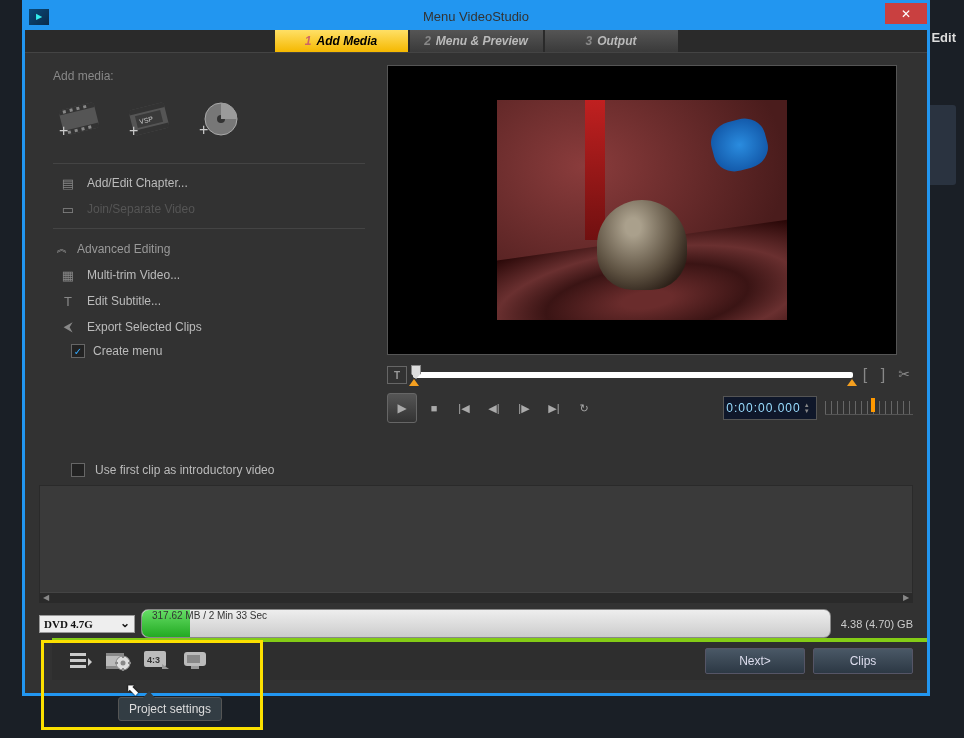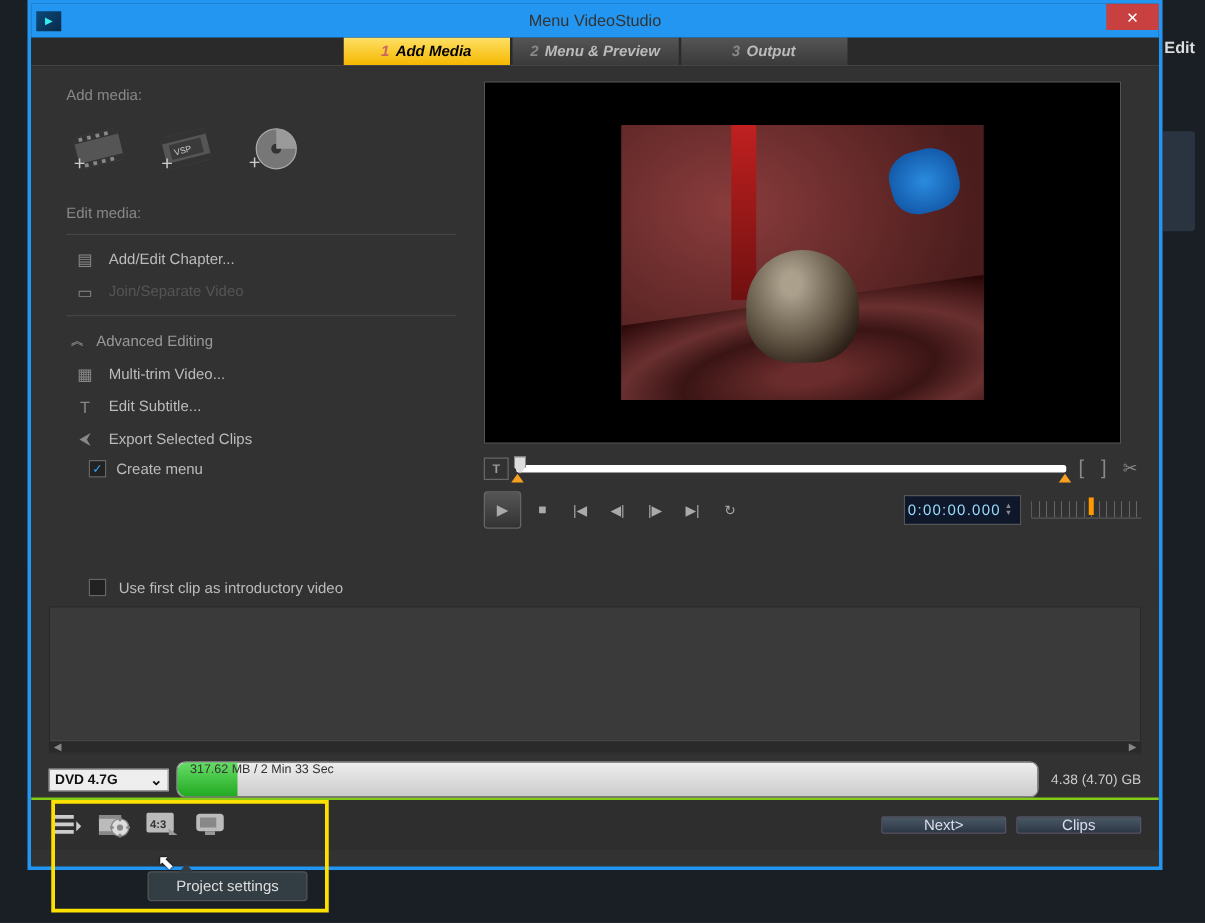--- a/index.html
+++ b/index.html
@@ -87,35 +87,35 @@
 .thumb .timg::before { content:""; position:absolute; left:30px; top:0; width:10px; height:45px; background:linear-gradient(#c02020,#701010); }
 .thumb .badge { position: absolute; left: 2px; bottom: 14px; width: 13px; height: 13px; background: #1aa; border: 1px solid #044; }
 .thumb .cap { position: absolute; left: 0; right: 0; bottom: 0; height: 13px; background: #f5b800; color: #000; font-size: 10px; text-align: center; line-height: 13px; }
 .strip-scroll { position: absolute; left: 0; right: 0; bottom: 0; height: 10px; background: #2a2a2a; border-top: 1px solid #444; }
 .strip-scroll .arrow { position: absolute; top: 0; width: 12px; height: 10px; color: #888; font-size: 8px; text-align: center; line-height: 10px; cursor: pointer; }
 .strip-scroll .al { left: 0; }
 .strip-scroll .ar { right: 0; }
 
 
 .usage-row { display: flex; align-items: center; gap: 6px; margin: 6px 14px 0; font-size: 11px; color: #ccc; }
-.disc-select { width: 96px; height: 18px; background: #eee; color: #111; font-size: 11px; font-weight: bold; display: flex; align-items: center; padding: 0 4px; border: 1px solid #999; cursor: pointer; }
+.disc-select { width: 96px; height: 18px; background: #eee; color: #111; font-size: 11px; font-weight: bold; display: flex; align-items: center; padding: 0 4px; border: 1px solid #999; cursor: pointer; font-family: Liberation Serif, serif; }
 .disc-select::after { content: "⌄"; margin-left: auto; font-size: 12px; }
 .usage-bar { flex: 1; height: 29px; background: linear-gradient(#eee,#ccc); border: 1px solid #888; border-radius: 7px; position: relative; }
 .usage-fill { position: absolute; left: 0; top: 0; bottom: 0; width: 7%; background: linear-gradient(#6d6,#2a2); border-radius: 7px 0 0 7px; }
 .usage-label-l { position: absolute; left: 10px; top: 0; font-size: 10px; color: #333; }
 .usage-label-r { margin-left: 4px; color: #ccc; font-size: 11px; }
 
 
-.bottombar { height: 42px; display: flex; align-items: center; padding: 0 14px; gap: 8px; background: #2e2e2e; border-top: 2px solid #84cc16; }
+.bottombar { height: 42px; display: flex; align-items: center; padding: 0 14px; gap: 8px; background: #2e2e2e; border-top: 4px solid #84cc16; margin-left: 27px; }
 .bar-icon { width: 30px; height: 26px; display: flex; align-items: center; justify-content: center; color: #ccc; cursor: pointer; font-size: 15px; position: relative; }
-.btn { width: 100px; height: 14px; background: linear-gradient(#4a5866,#2c3844); border: 1px solid #556; color: #dde; font-size: 12px; display: flex; align-items: center; justify-content: center; cursor: pointer; border-radius: 2px; }
+.btn { width: 100px; height: 26px; background: linear-gradient(#4a5866,#2c3844); border: 1px solid #556; color: #dde; font-size: 12px; display: flex; align-items: center; justify-content: center; cursor: pointer; border-radius: 2px; }
 
 
 .highlight-box { position: absolute; left: 41px; top: 640px; width: 222px; height: 90px; border: 3px solid #fce000; pointer-events: none; }
-.tooltip { position: absolute; left: 118px; top: 697px; background: #333d44; border: 1px solid #555; border-radius: 3px; padding: 4px 22px; color: #ddd; font-size: 12px; }
+.tooltip { position: absolute; left: 118px; top: 697px; background: #333d44; border: 1px solid #555; border-radius: 3px; padding: 4px 10px; color: #ddd; font-size: 12px; }
 .tooltip::before { content: ""; position: absolute; left: 24px; top: -7px; border-left: 6px solid transparent; border-right: 6px solid transparent; border-bottom: 7px solid #333d44; }
 .cursor { position: absolute; left: 126px; top: 680px; color: #fff; font-size: 16px; filter: drop-shadow(0 0 1px #000); pointer-events: none; }
 
 
 .side-btns { position: absolute; left: 40px; top: 516px; display: flex; flex-direction: column; gap: 2px; }
 .side-btn { width: 20px; height: 20px; background: #2a2f36; border: 1px solid #444; color: #ccc; font-size: 12px; font-weight: bold; display: flex; align-items: center; justify-content: center; cursor: pointer; }
 </style>
 </head>
 <body>
 
@@ -188,21 +188,20 @@
             <svg class="disc-svg" viewBox="0 0 40 40">
                 <circle cx="22" cy="20" r="16" fill="#777"></circle>
                 <circle cx="22" cy="20" r="16" fill="none" stroke="#aaa" stroke-width="1"></circle>
                 <circle cx="22" cy="20" r="4" fill="#333"></circle>
                 <path d="M22 4 A16 16 0 0 1 38 20 L22 20 Z" fill="#9a9a9a"></path>
                 <text x="0" y="36" font-size="16" fill="#ccc">+</text>
               </svg>
           </div>
         </div>
 
-        <div class="section-label">Edit media:</div>
         <div class="hr"></div>
         <div class="menu-item">
           <span class="mi-icon">▤</span>
           <span class="mi-label">Add/Edit Chapter...</span>
         </div>
         <div class="menu-item disabled">
           <span class="mi-icon">▭</span>
           <span class="mi-label">Join/Separate Video</span>
         </div>
         <div class="hr"></div>

